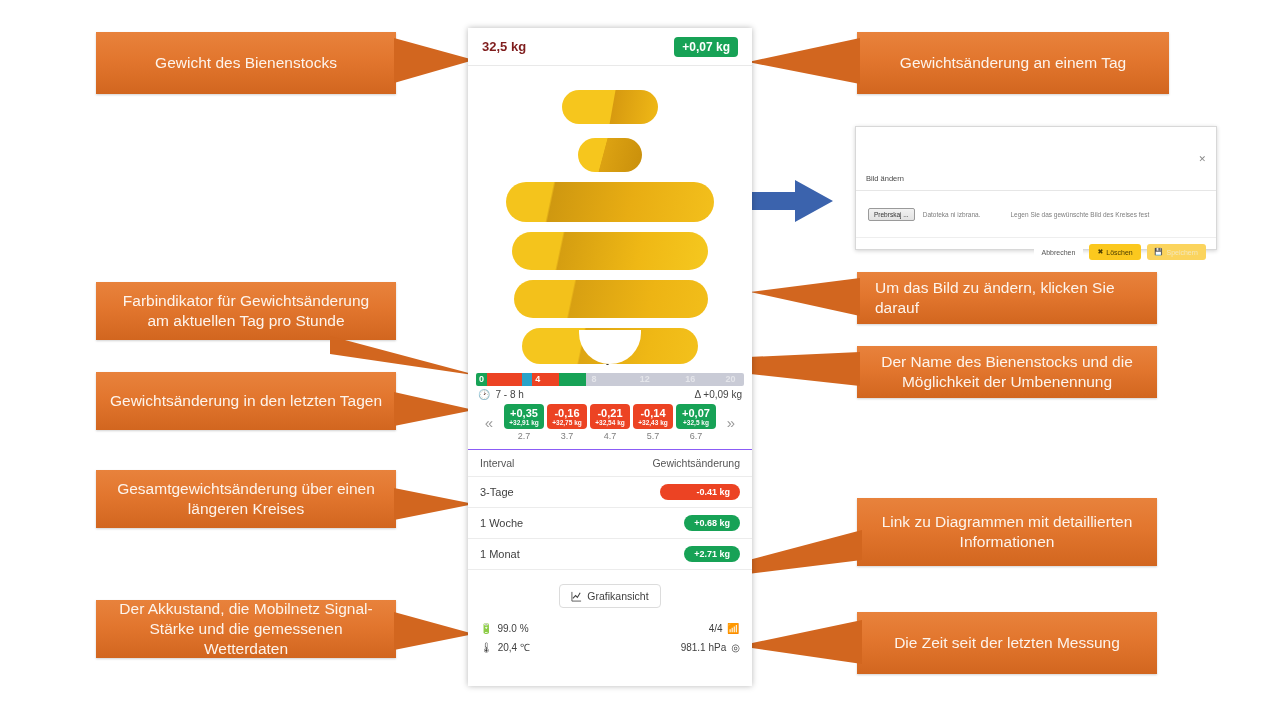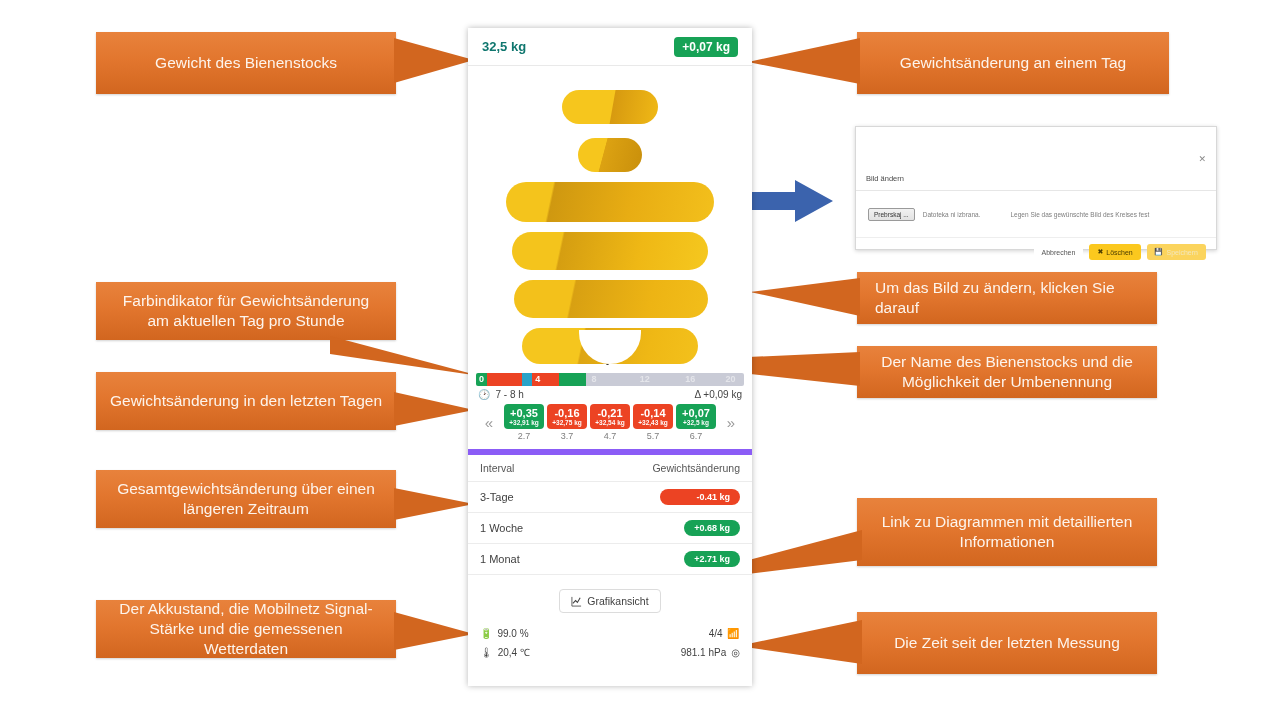--- a/index.html
+++ b/index.html
@@ -25,21 +25,21 @@
   #phone{
     position:absolute;left:468px;top:28px;width:284px;height:658px;
     background:#ffffff;
     box-shadow:0 0 6px rgba(0,0,0,.28);
     overflow:hidden;
   }
   .top-bar{
     height:38px;display:flex;align-items:center;justify-content:space-between;
     padding:0 14px;box-sizing:border-box;border-bottom:1px solid #e9e9e9;
   }
-  .weight-total{font-size:13px;font-weight:bold;color:#0f766e;}
+  .weight-total{font-size:13px;font-weight:bold;color:#7f1d1d;}
   .daychip{
     background:#17a256;color:#fff;font-size:12px;font-weight:bold;
     border-radius:4px;padding:3px 8px;
   }
   
   .hive{position:relative;height:288px;}
   .bar{position:absolute;border-radius:26px;overflow:hidden;}
   .g1{background:linear-gradient(100deg,#f6c61d 0%,#f6c61d 52%,#d79a10 53%,#f0b916 100%);}
   .g2{background:linear-gradient(105deg,#f6c61d 0%,#f6c61d 40%,#dca212 41%,#c98f0b 100%);}
   .g3{background:linear-gradient(102deg,#f4c41c 0%,#f4c41c 22%,#cf9810 23%,#e8ad13 60%,#f3c01c 100%);}
@@ -72,21 +72,21 @@
   .nav{flex:0 0 30px;text-align:center;color:#9a9a9a;font-size:15px;}
   .cards{flex:1;display:flex;justify-content:space-between;gap:3px;}
   .card{flex:1;text-align:center;}
   .pill{border-radius:4px;padding:3px 1px 2px 1px;color:#fff;}
   .pill.pos{background:#17a256;}
   .pill.neg{background:#ec4323;}
   .pill .v{font-size:11px;font-weight:bold;display:block;line-height:12px;}
   .pill .s{font-size:6.5px;font-weight:bold;display:block;line-height:8px;opacity:.97;}
   .card .d{font-size:9px;color:#7d7d7d;margin-top:2px;}
   
-  .table{margin-top:8px;border-top:6px solid #8b5cf6;}
+  .table{margin-top:8px;border-top:1px solid #8b5cf6;}
   .trow{
     display:flex;justify-content:space-between;align-items:center;
     padding:7px 12px;border-bottom:1px solid #ececec;
   }
   .thead{color:#555;font-size:10.5px;}
   .trow .lbl{font-size:11px;color:#3f3f3f;}
   .badge{font-size:9px;font-weight:bold;color:#fff;border-radius:9px;padding:3px 10px;}
   .badge.pos{background:#17a256;}
   .badge.neg{background:#ec4323;padding-left:36px;}
   
@@ -146,21 +146,21 @@
 </svg>
 
 <div class="callout" style="left:96px;top:372px;width:300px;height:58px;">
   <span>Gewichtsänderung in den letzten Tagen</span>
 </div>
 <svg style="position:absolute;left:394px;top:392px;" width="80" height="40">
   <polygon points="0,0 80,18 0,34" fill="#d2661f"></polygon>
 </svg>
 
 <div class="callout" style="left:96px;top:470px;width:300px;height:58px;">
-  <span>Gesamtgewichtsänderung über einen längeren Zeitraum</span>
+  <span>Gesamtgewichtsänderung über einen längeren Kreises</span>
 </div>
 <svg style="position:absolute;left:394px;top:488px;" width="80" height="40">
   <polygon points="0,0 80,16 0,32" fill="#d2661f"></polygon>
 </svg>
 
 <div class="callout" style="left:96px;top:600px;width:300px;height:58px;">
   <span>Der Akkustand, die Mobilnetz Signal-Stärke und die gemessenen Wetterdaten</span>
 </div>
 <svg style="position:absolute;left:394px;top:612px;" width="80" height="44">
   <polygon points="0,0 80,22 0,38" fill="#d2661f"></polygon>

